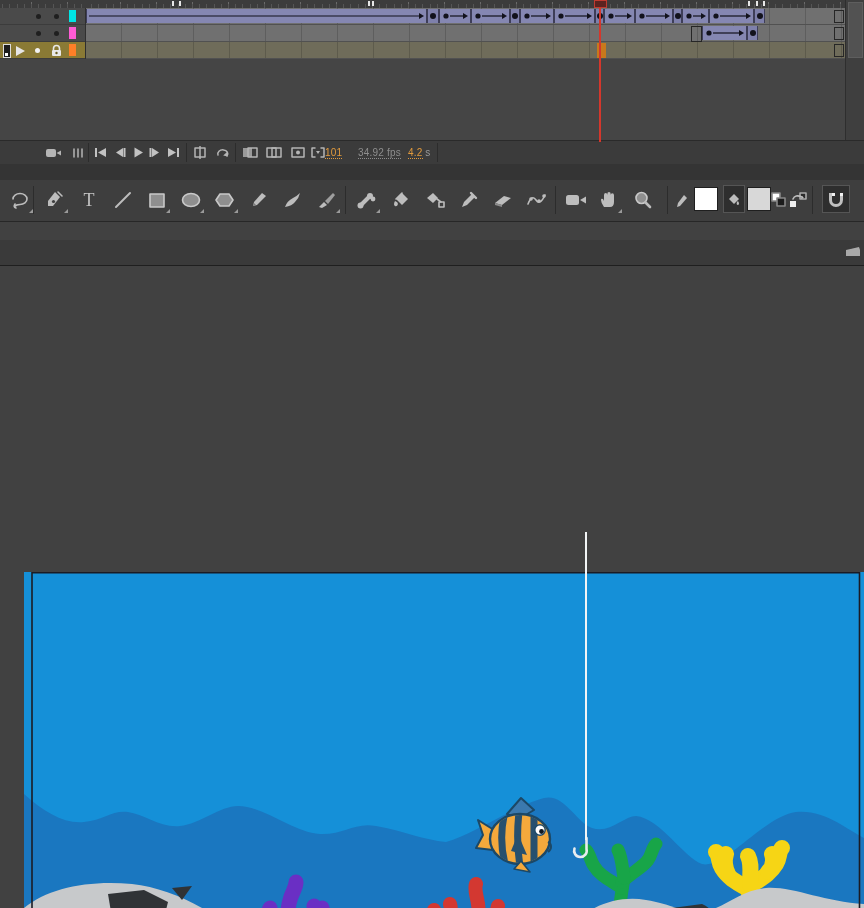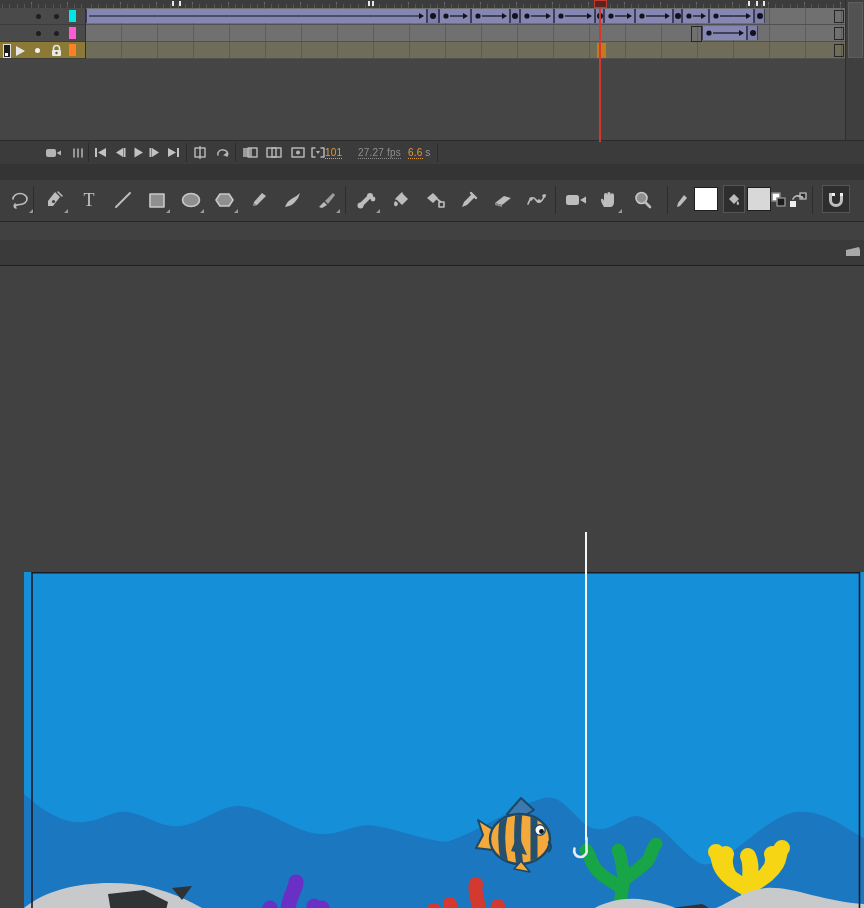--- a/index.html
+++ b/index.html
@@ -286,22 +286,22 @@
           <circle cx="8" cy="6.5" r="2" fill="#b5b5b5" stroke="none"></circle>
         </svg>
     </div>
     <div class="cbtn" style="left:308px">
       <svg width="16" height="13" class="icon-lite">
           <path d="M5 2 H2 V11 H5 M11 2 H14 V11 H11"></path>
           <path d="M6 5 h4 l-2 3 z" fill="#b5b5b5" stroke="none"></path>
         </svg>
     </div>
     <span class="abs hot" style="left:325px;top:6px;color:var(--hot-orange)">101</span>
-    <span class="abs hot" style="left:358px;top:6px;color:#8e8e8e"><span>27.27</span> <span>fps</span></span>
-    <span class="abs" style="left:408px;top:6px;font-size:10px"><span class="hot" style="color:var(--hot-orange)">6.6</span> <span style="color:#9a9a9a">s</span></span>
+    <span class="abs hot" style="left:358px;top:6px;color:#8e8e8e"><span>34.92</span> <span>fps</span></span>
+    <span class="abs" style="left:408px;top:6px;font-size:10px"><span class="hot" style="color:var(--hot-orange)">4.2</span> <span style="color:#9a9a9a">s</span></span>
     <div class="csep" style="left:437px"></div>
     <div id="hscroll" class="abs">
       <div class="harr" style="left:6px;border-right:5px solid #8e8e8e"></div>
       <div id="hthumb" class="abs"></div>
       <div class="harr" style="right:4px;border-left:5px solid #8e8e8e"></div>
     </div>
   </div>
 
   <div id="midstrip" class="abs"></div>
 

